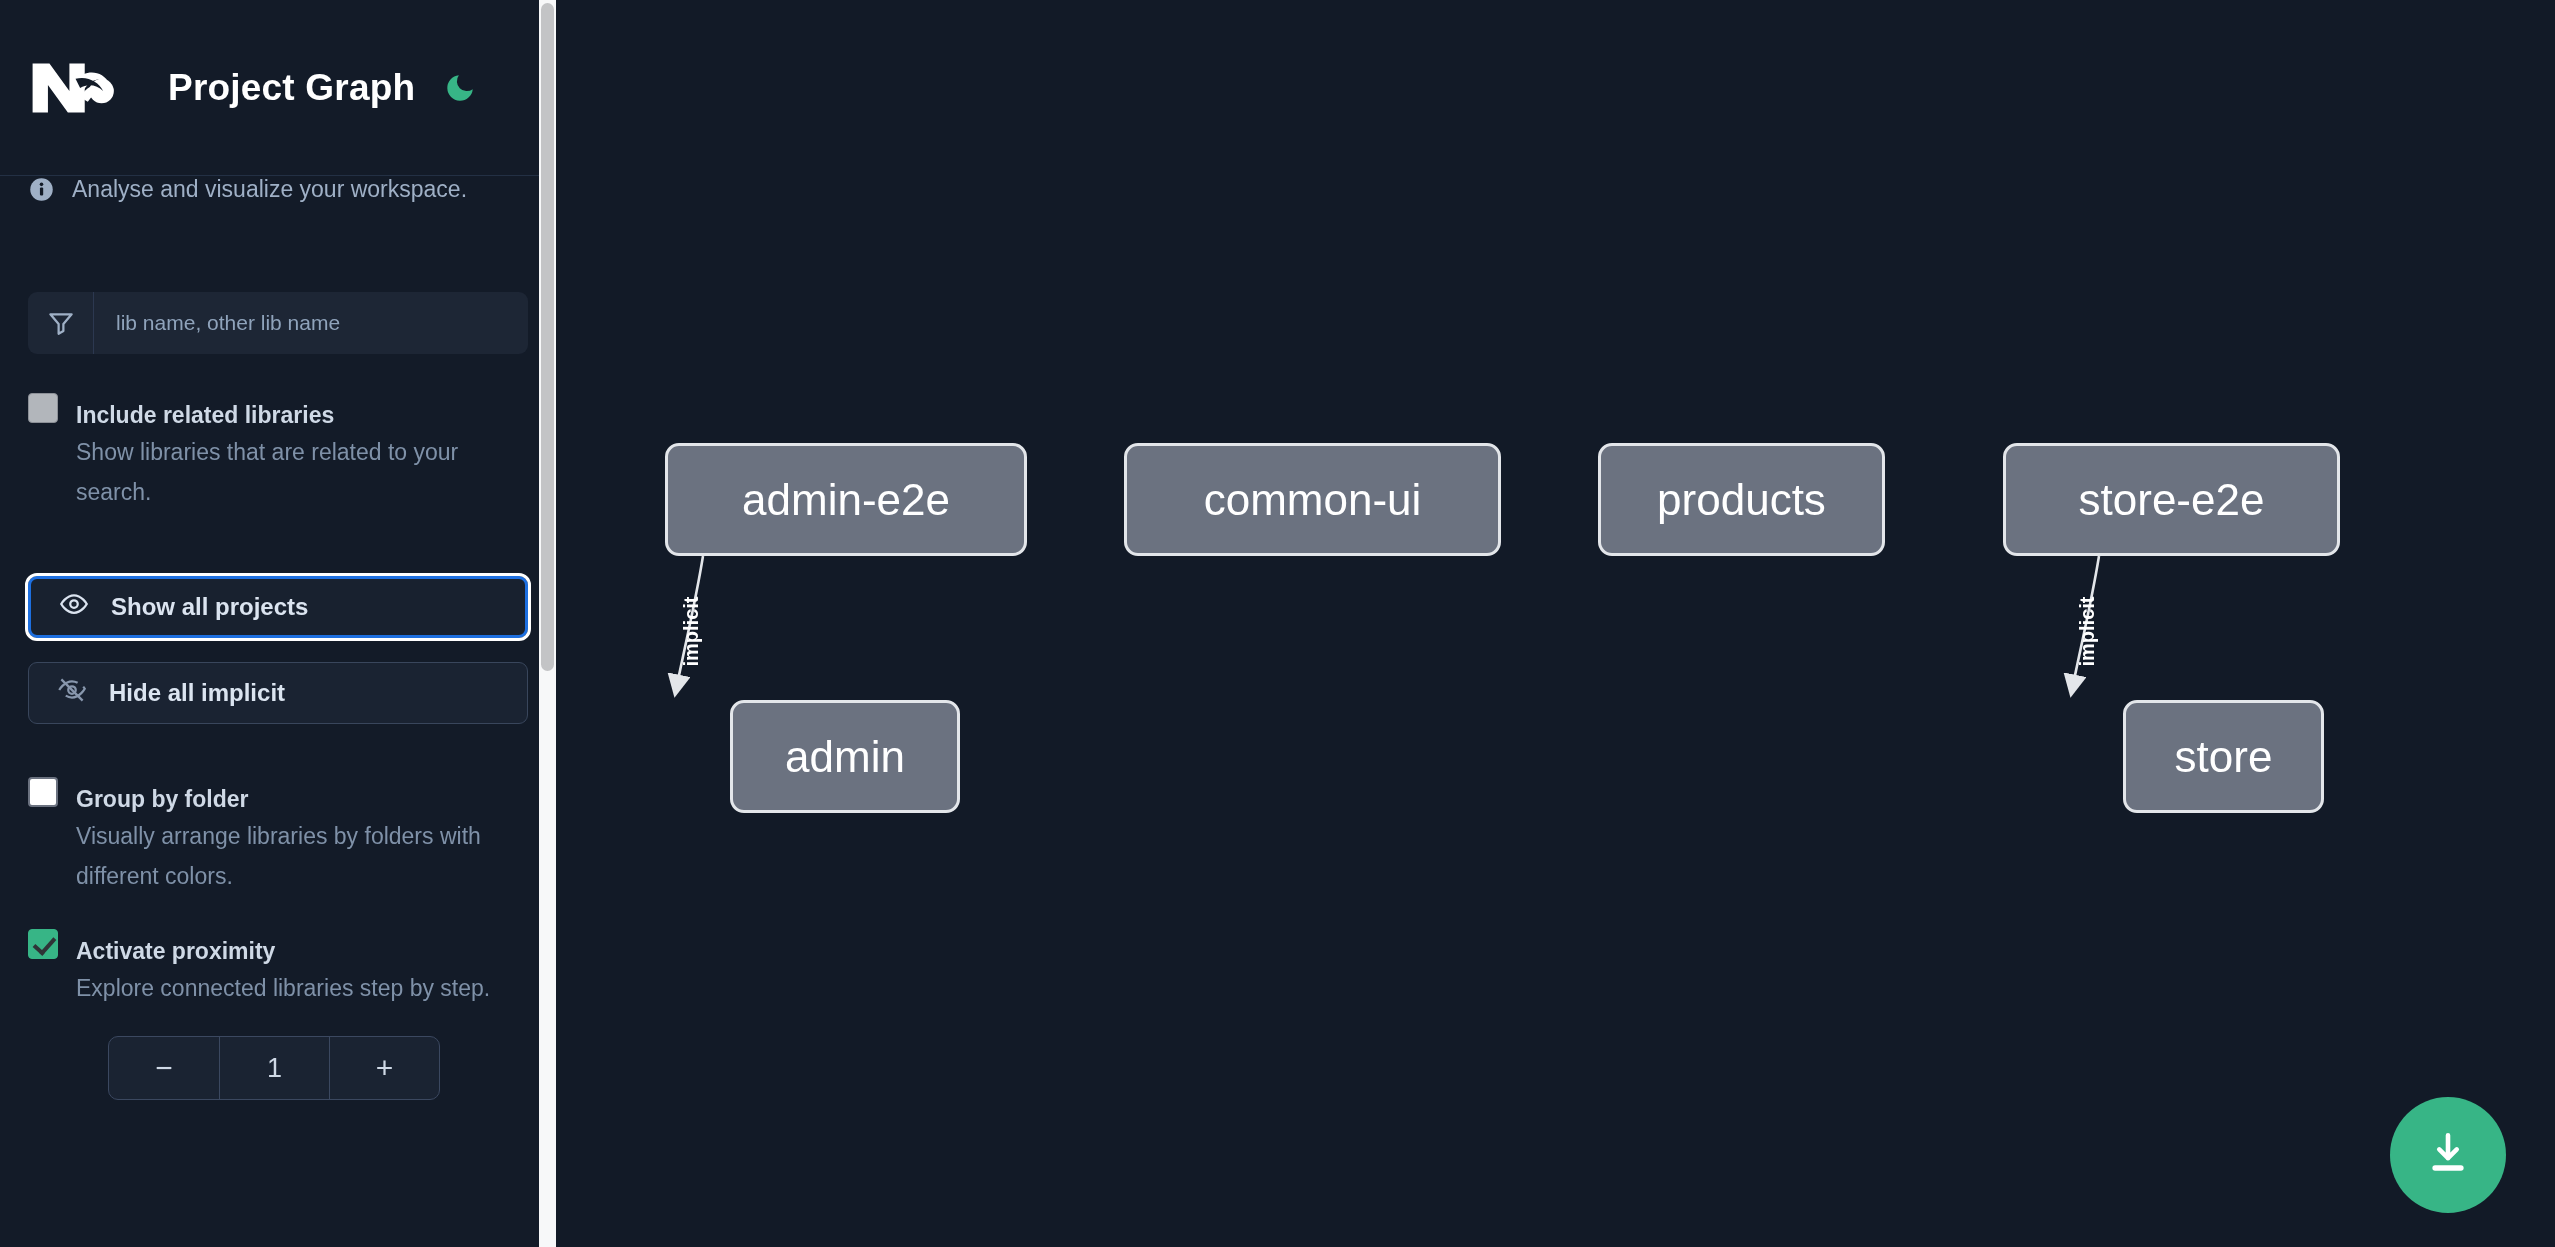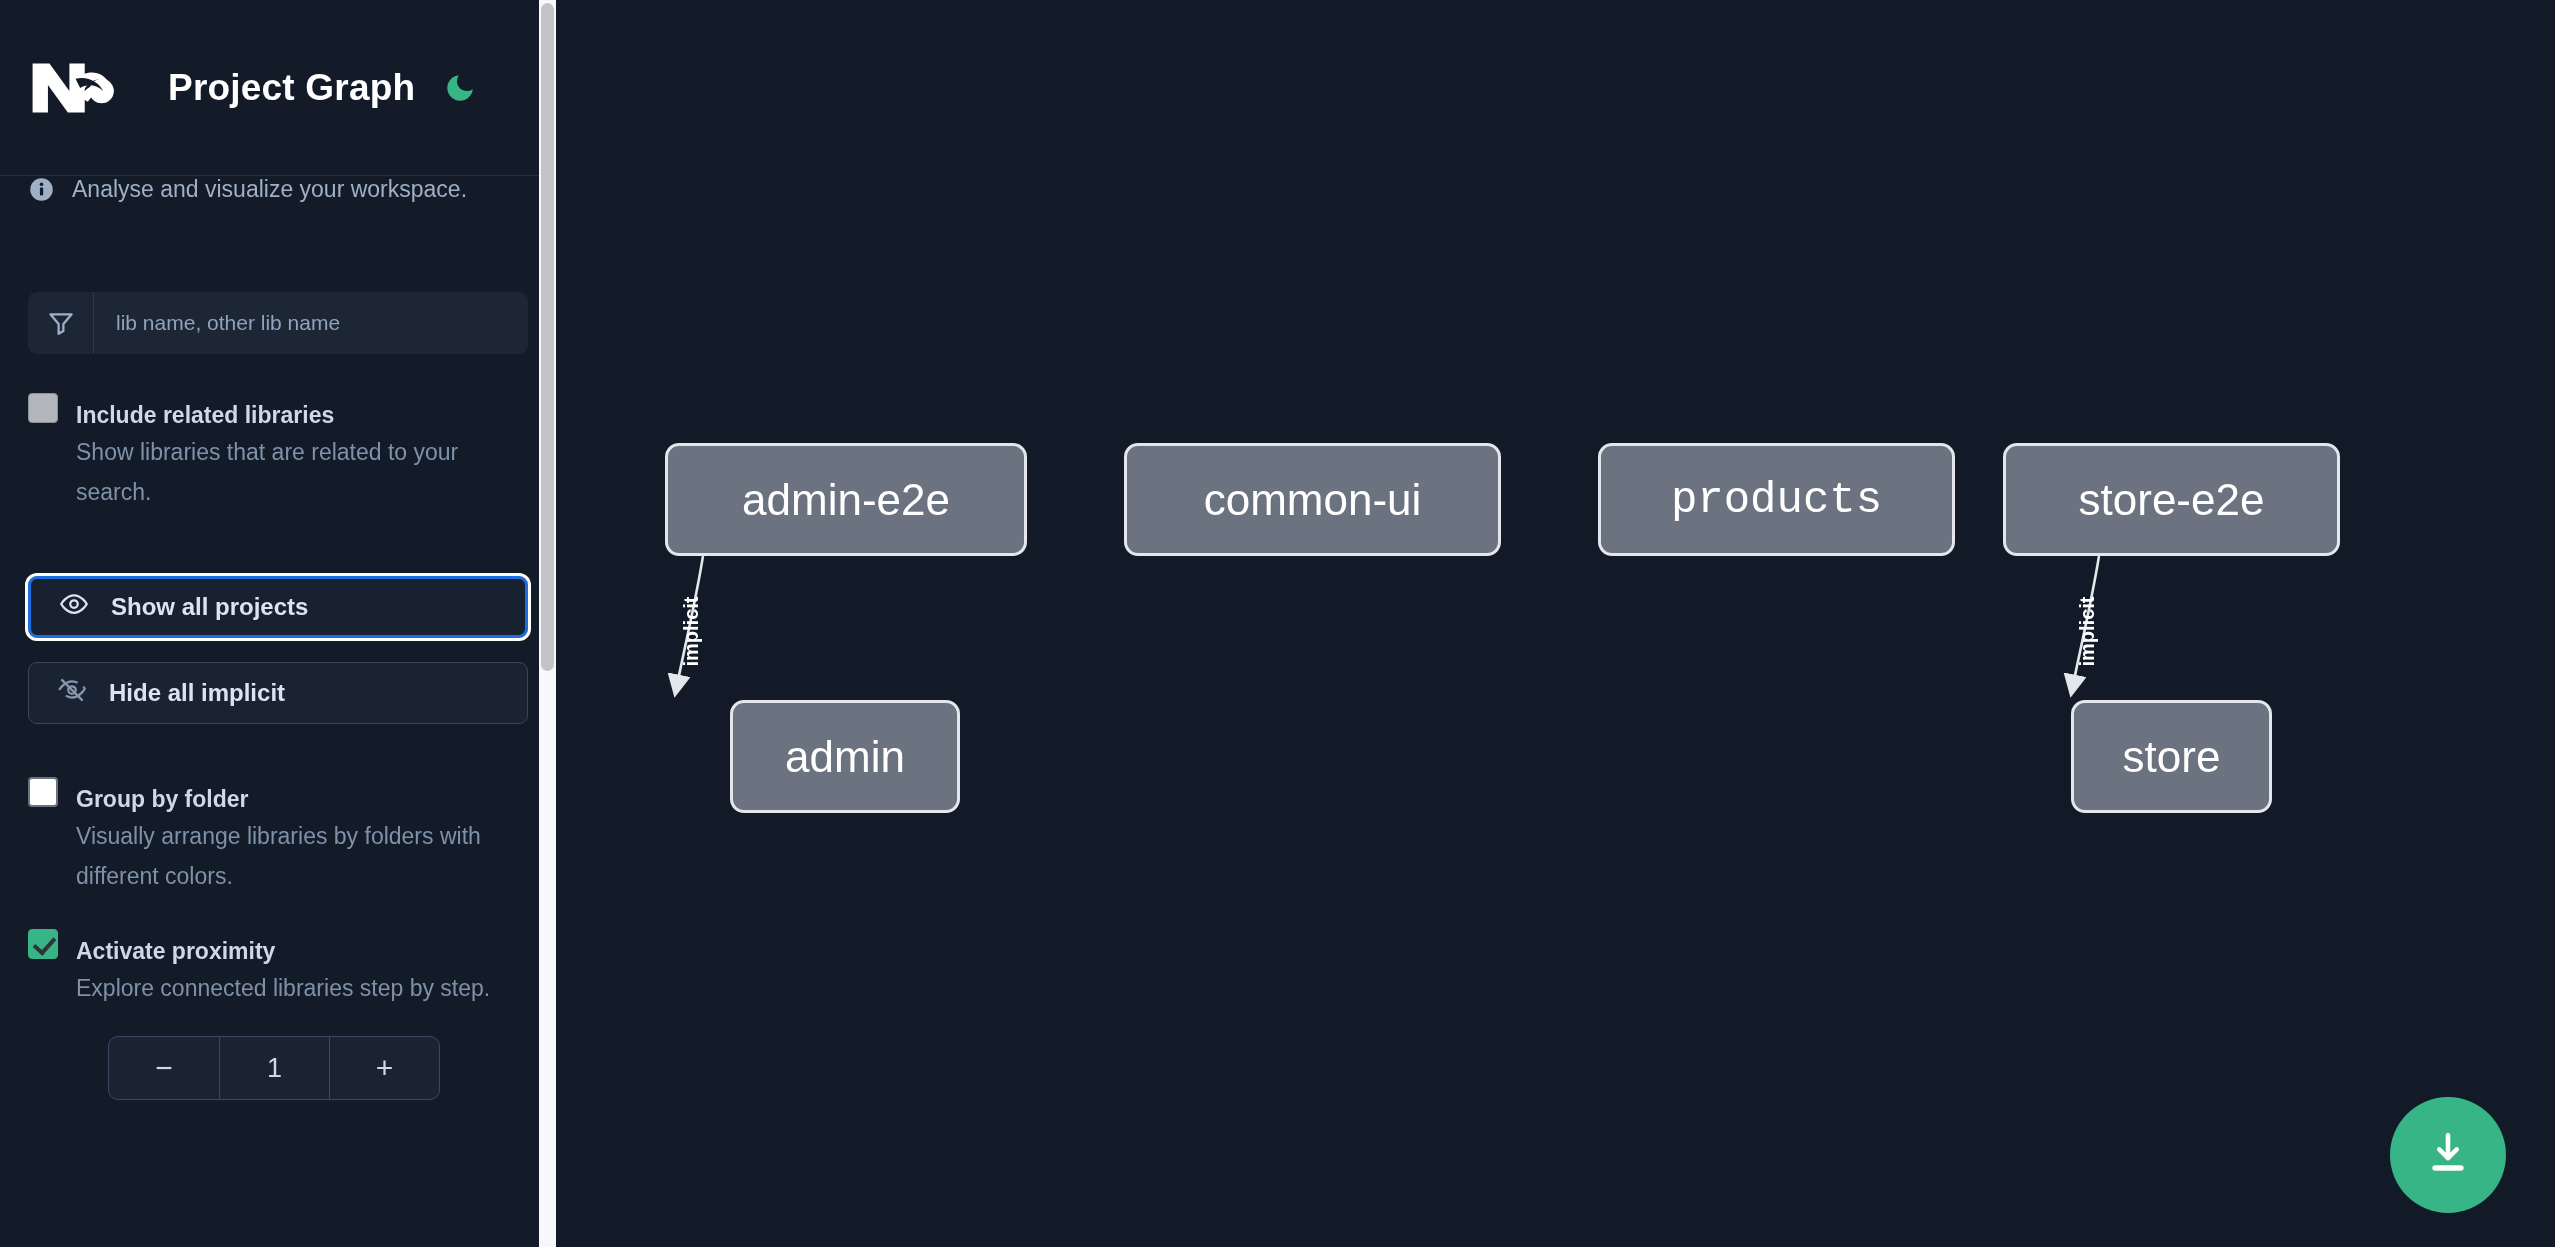--- a/index.html
+++ b/index.html
@@ -324,24 +324,24 @@
         <marker id="arw" markerWidth="9" markerHeight="9" refX="6" refY="4.5" orient="auto">
           <path d="M0,0 L9,4.5 L0,9 z" fill="#e3e6ea"></path>
         </marker>
       </defs>
       <path d="M147 556 C 140 600, 128 650, 120 690" fill="none" stroke="#e3e6ea" stroke-width="2.6" marker-end="url(#arw)"></path>
       <path d="M1543 556 C 1536 600, 1524 650, 1516 690" fill="none" stroke="#e3e6ea" stroke-width="2.6" marker-end="url(#arw)"></path>
     </svg>
 
     <div class="node" style="left:109px; top:443px; width:362px; height:113px;">admin-e2e</div>
     <div class="node" style="left:568px; top:443px; width:377px; height:113px;">common-ui</div>
-    <div class="node" style="left:1042px; top:443px; width:357px; height:113px;font-family:Liberation Mono, monospace;">products</div>
+    <div class="node" style="left:1042px; top:443px; width:287px; height:113px;">products</div>
     <div class="node" style="left:1447px; top:443px; width:337px; height:113px;">store-e2e</div>
     <div class="node" style="left:174px; top:700px; width:230px; height:113px;">admin</div>
-    <div class="node" style="left:1515px; top:700px; width:201px; height:113px;">store</div>
+    <div class="node" style="left:1567px; top:700px; width:201px; height:113px;">store</div>
 
     <span class="edge-label" style="left:100px; top:620px;">implicit</span>
     <span class="edge-label" style="left:1496px; top:620px;">implicit</span>
 
     <div class="fab">
       <span>
         <svg viewBox="0 0 24 24" width="50" height="50">
           <path fill="none" stroke="#ffffff" stroke-width="2.2" stroke-linecap="round" stroke-linejoin="round" d="M12 3.5v11m0 0l-4.2-4.2M12 14.5l4.2-4.2"></path>
           <line x1="5.8" y1="19.2" x2="18.2" y2="19.2" stroke="#ffffff" stroke-width="2.6" stroke-linecap="round"></line>
         </svg>

